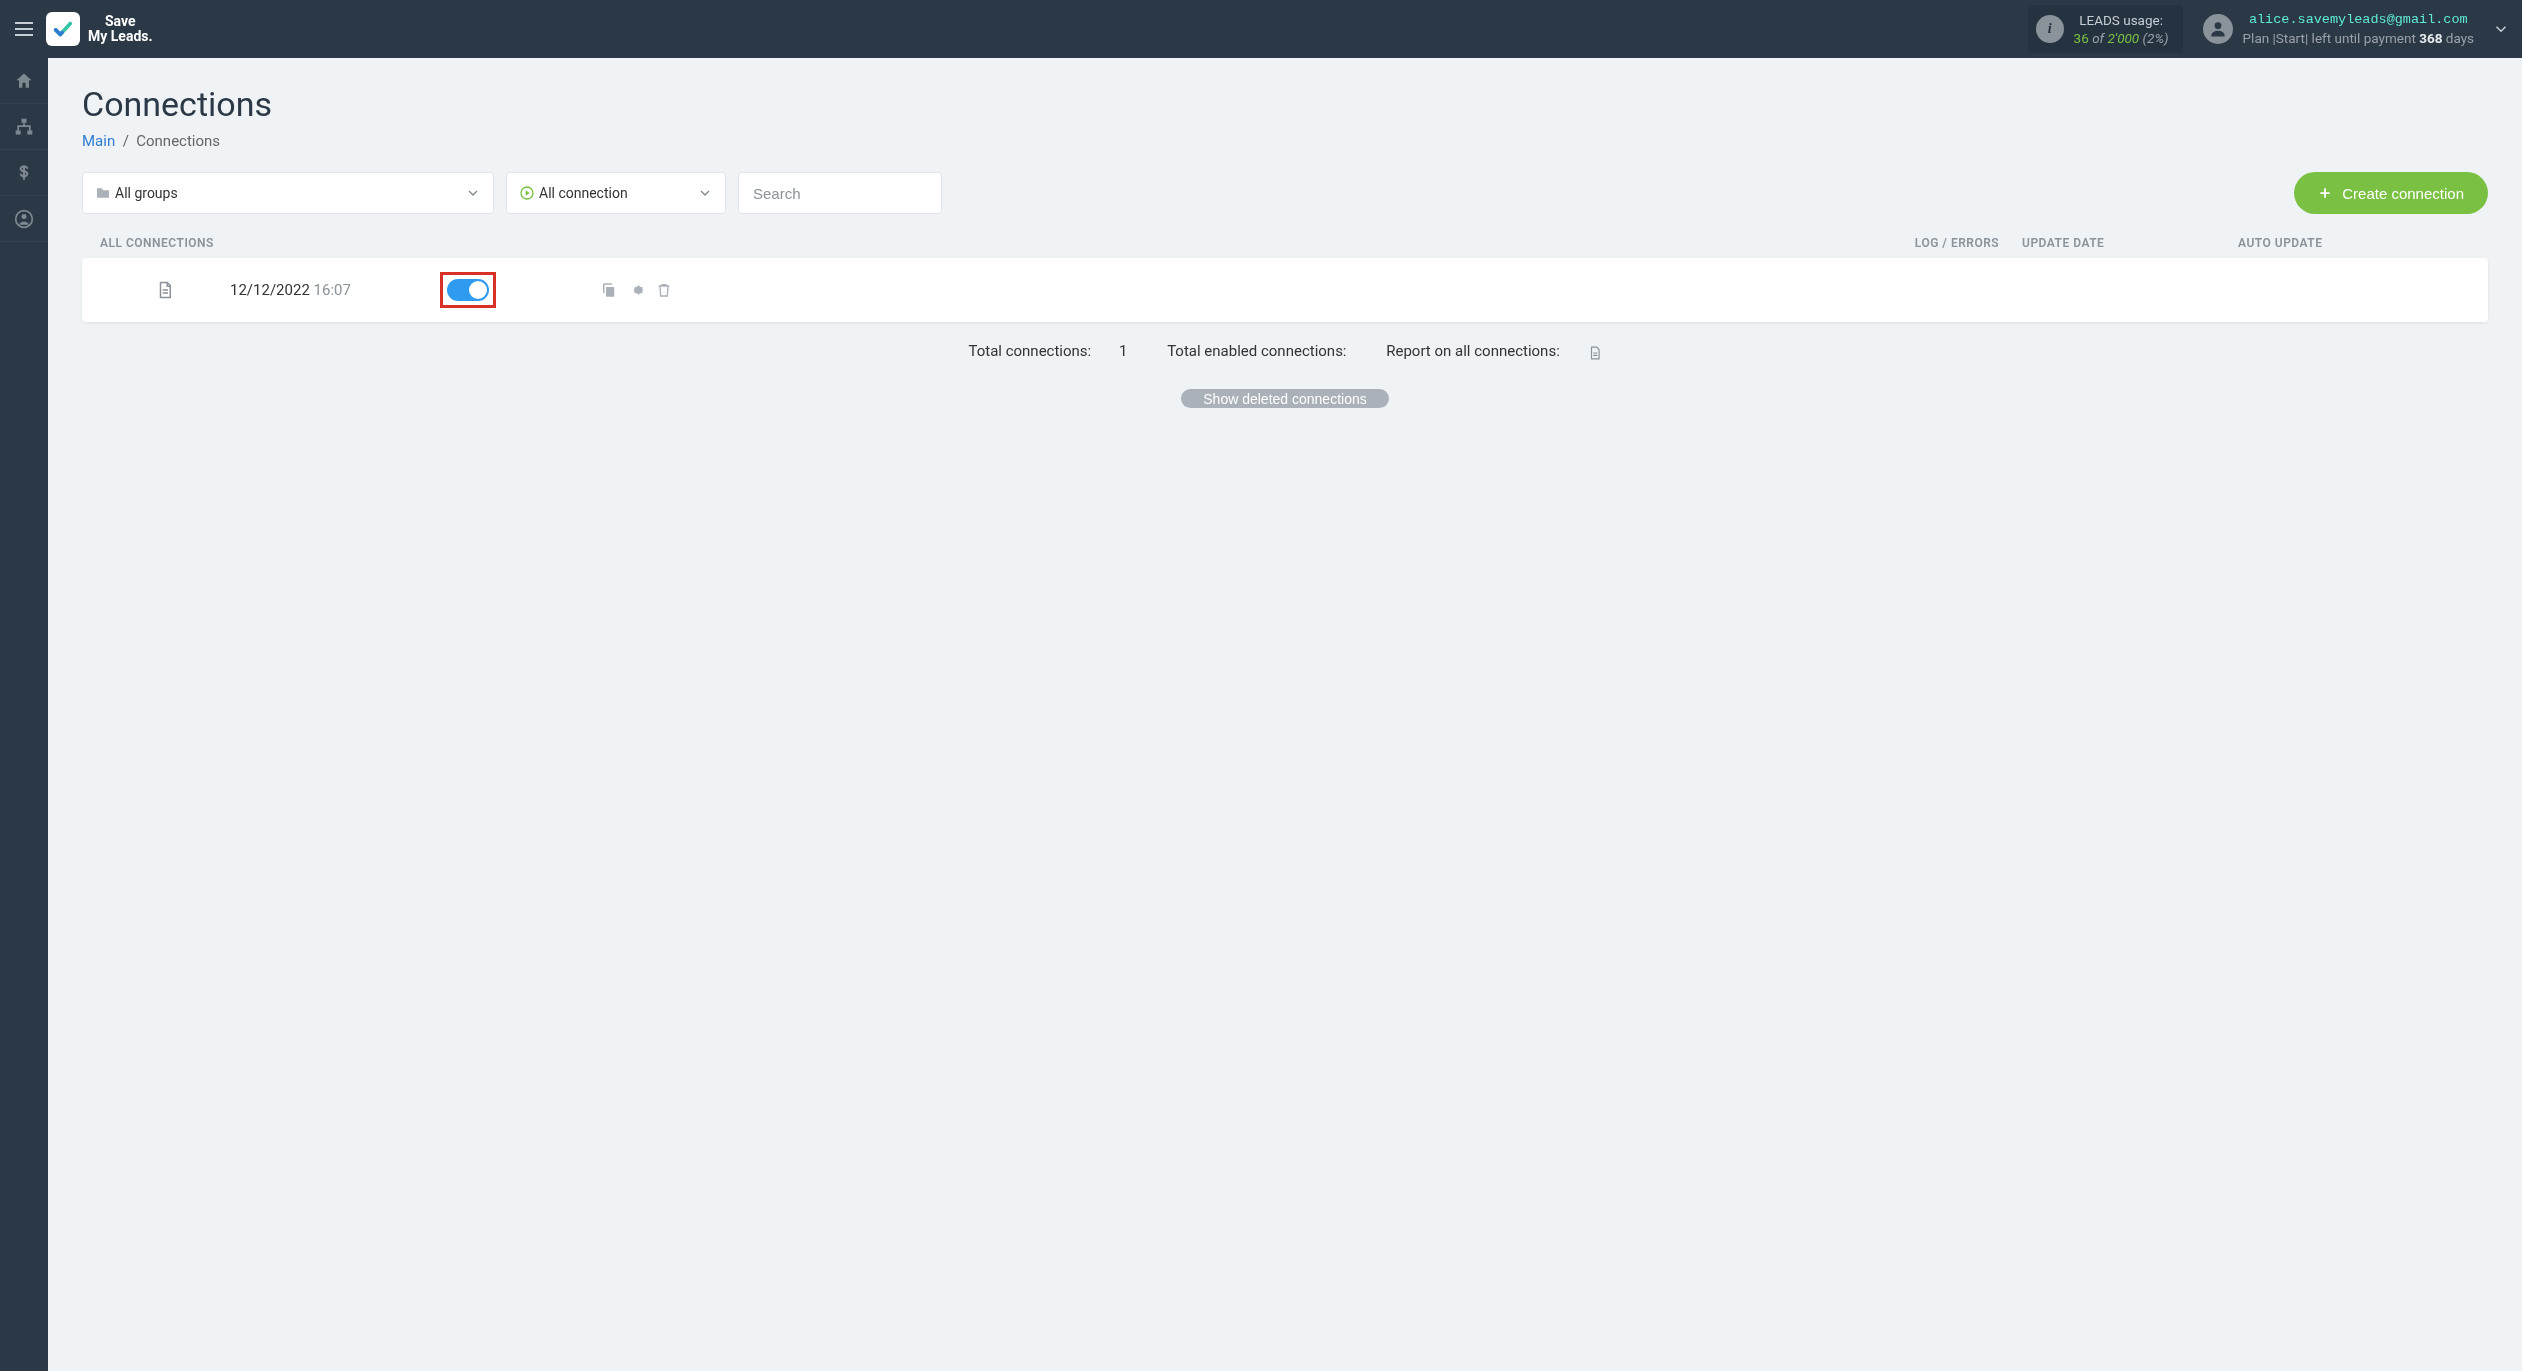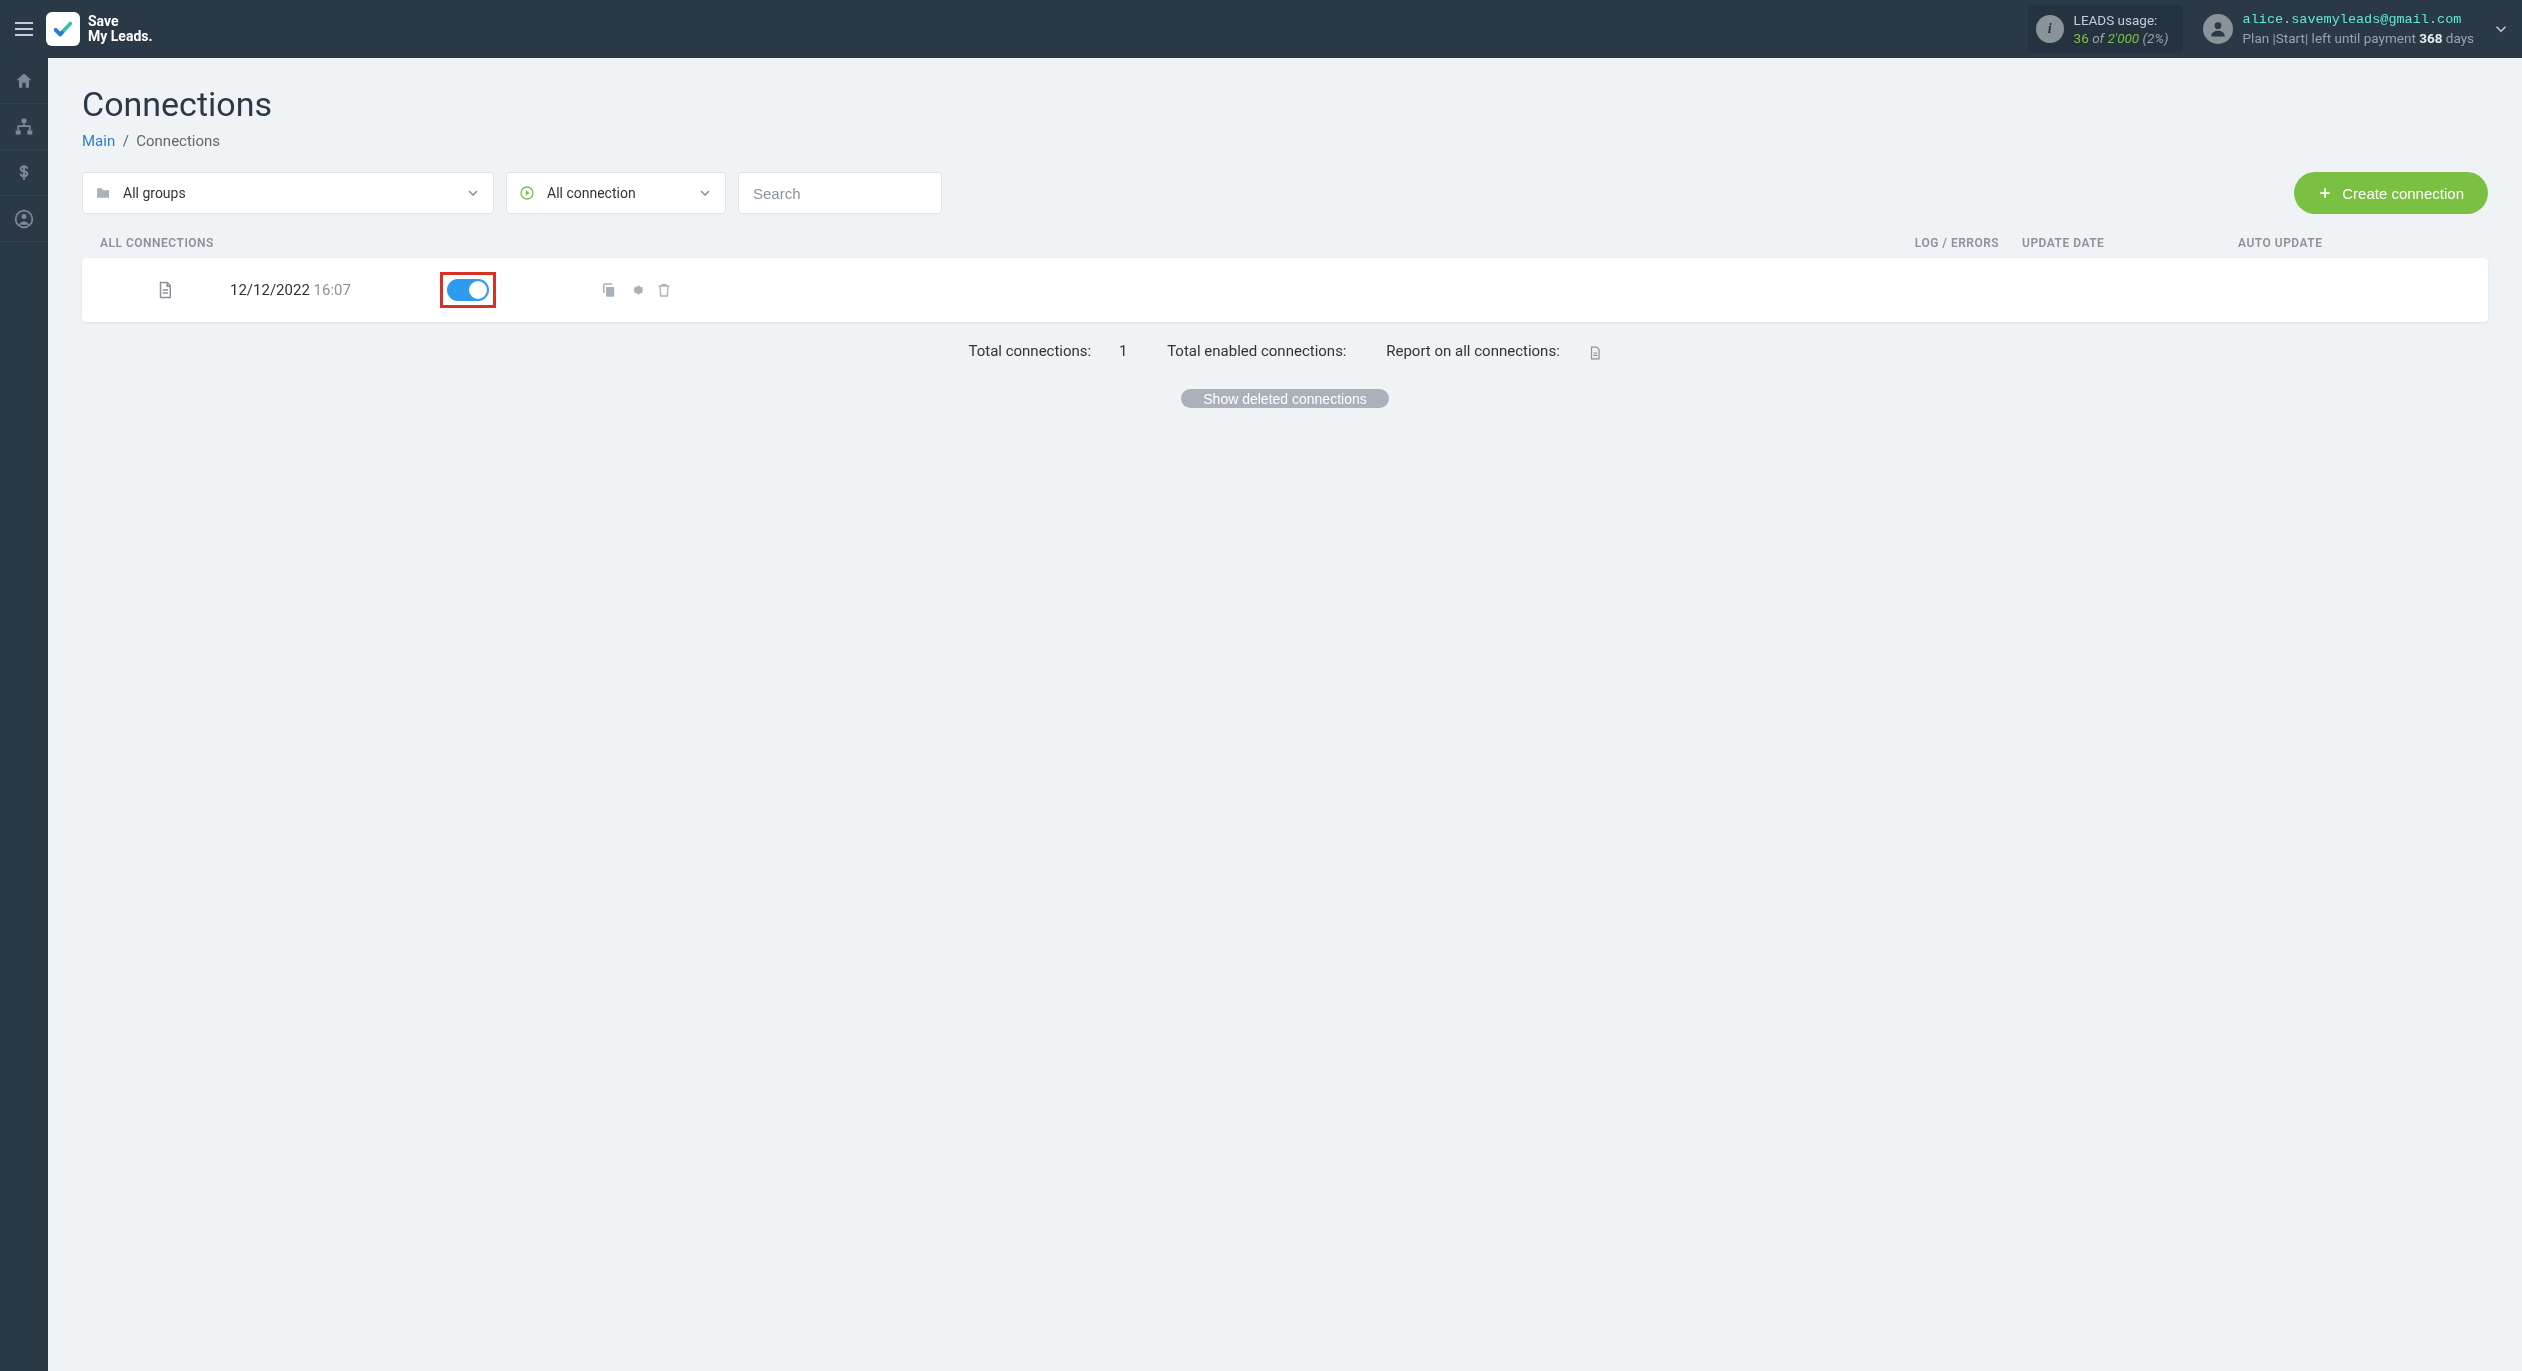--- a/index.html
+++ b/index.html
@@ -9,20 +9,21 @@
   color: #333;
   font-size: 14px;
 }
 .header {
   background: #2b3947;
   height: 58px;
   display: flex;
   align-items: center;
   padding: 0 12px 0 8px;
   color: #fff;
+  text-align: center;
 }
 .hamburger {
   width: 32px;
   height: 32px;
   display: flex;
   align-items: center;
   justify-content: center;
   cursor: pointer;
   margin-right: 6px;
 }
@@ -76,21 +77,21 @@
 .page-title { font-size: 34px; font-weight: 400; color: #2b3947; margin-bottom: 8px; }
 .breadcrumb { font-size: 15px; color: #666; margin-bottom: 22px; }
 .breadcrumb a { color: #2e7cd1; text-decoration: none; }
 
 .toolbar { display: flex; gap: 12px; align-items: center; margin-bottom: 22px; }
 .dropdown {
   height: 42px; background: #fff; border: 1px solid #e0e4e8; border-radius: 4px;
   display: flex; align-items: center; padding: 0 12px; cursor: pointer;
   justify-content: space-between;
 }
-.dropdown-left { display: flex; align-items: flex-start; gap: 12px; }
+.dropdown-left { display: flex; align-items: flex-start; gap: 4px; }
 .dropdown .chev { color: #7e8890; }
 .drop-groups { width: 412px; }
 .drop-conn { width: 220px; }
 .search-input {
   width: 204px; height: 42px; background: #fff; border: 1px solid #e0e4e8; border-radius: 4px;
   padding: 0 14px; font-size: 15px; outline: none;
 }
 .search-input::placeholder { color: #8a929a; }
 .toolbar-spacer { flex: 1; }
 .create-btn {

